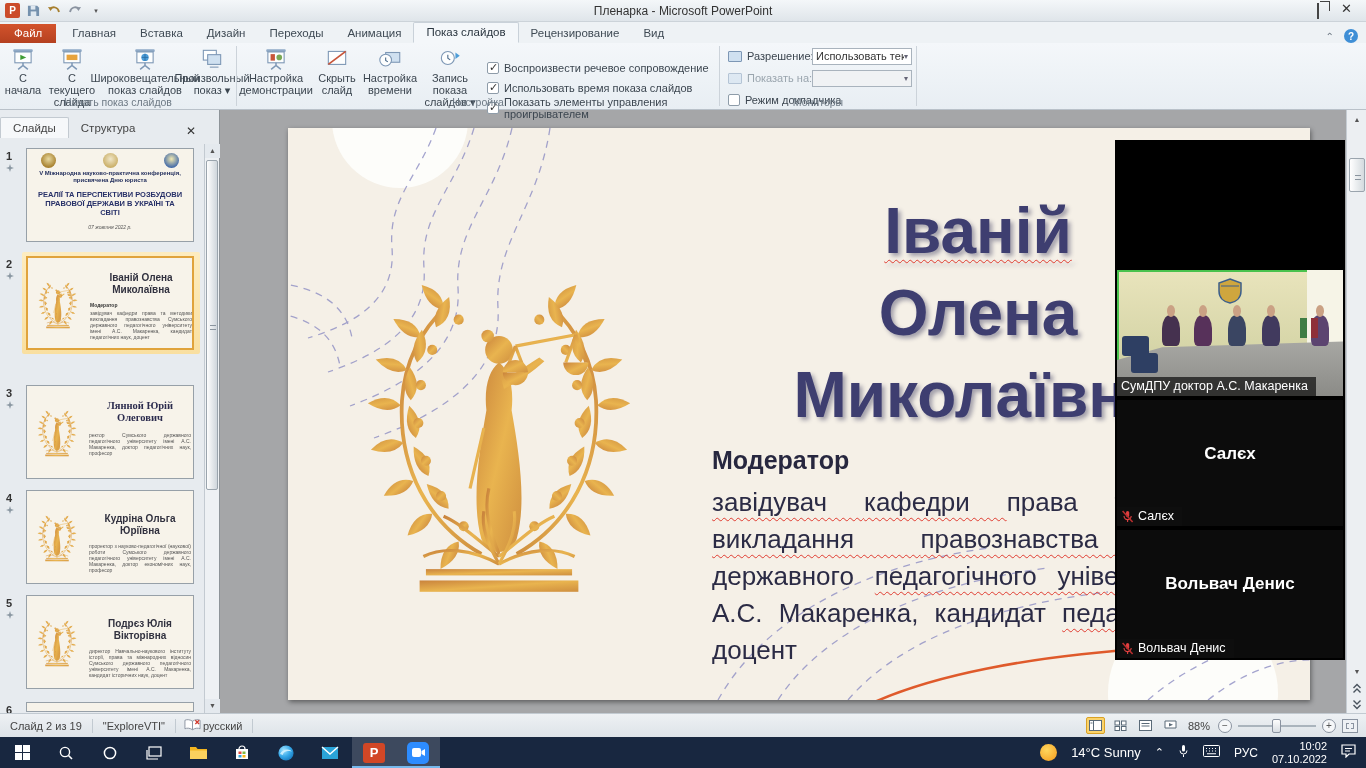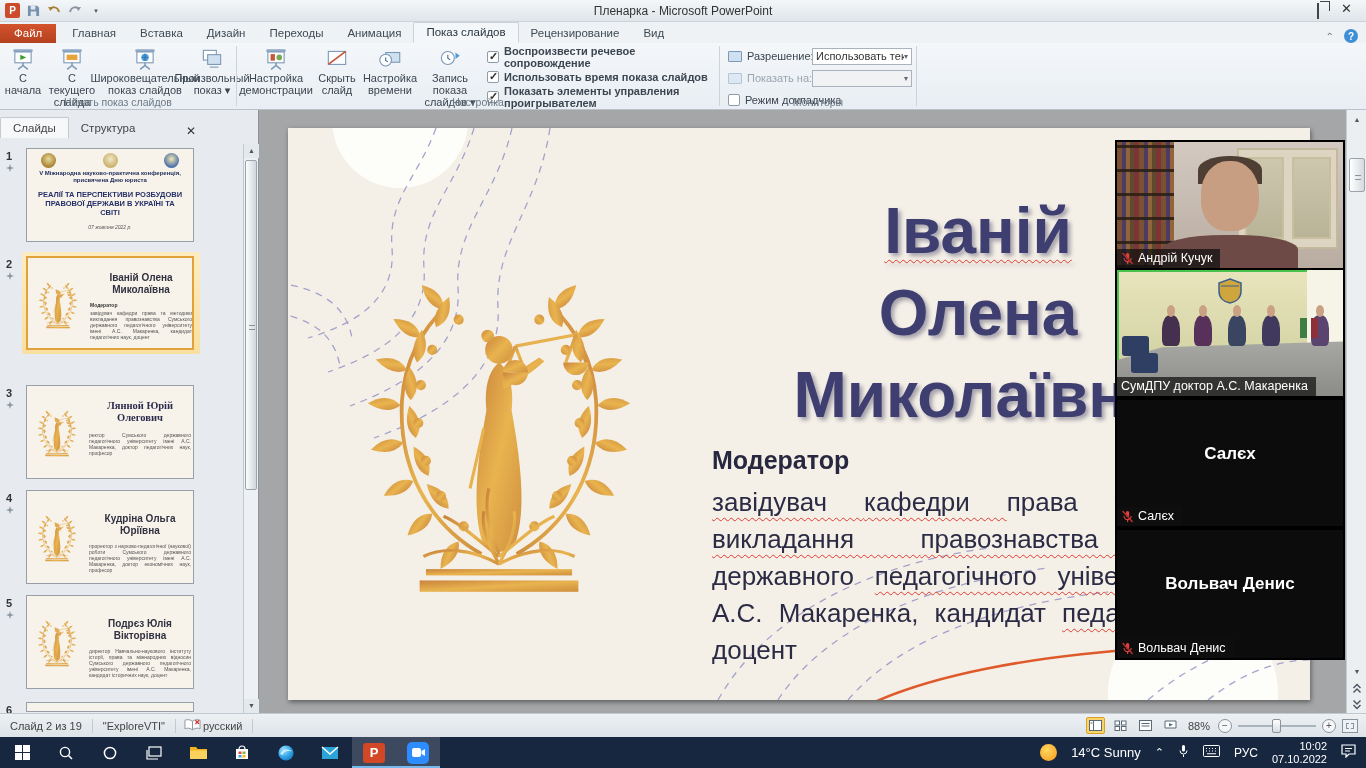--- a/index.html
+++ b/index.html
@@ -47,21 +47,21 @@
   .cb.checked::after { content:"✓"; position:absolute; left:1px; top:-2px; font-size:11px; color:#333; }
   .mrow { position:absolute; display:flex; align-items:center; gap:5px; height:18px; }
   .dd { width:100px; height:17px; background:#fff; border:1px solid #a9b3bd; display:flex; align-items:center;
     font-size:11px; padding:0 3px; color:#333; }
   .dd .dda { margin-left:auto; color:#667; font-size:8px; }
   .dd.disabled { background:#f0f2f4; }
   .dim { color:#9aa5ae; }
   .mini-mon { width:14px; height:11px; border:1px solid #7d97b5; background:#cfe0f0; border-radius:1px; }
 
   
-  #slides-panel { position:absolute; left:0; top:110px; width:259px; height:603px; background:#e7ebef; border-right:1px solid #8e9499; }
+  #slides-panel { position:absolute; left:0; top:110px; width:220px; height:603px; background:#e7ebef; border-right:1px solid #8e9499; }
   .sp-header { position:absolute; left:0; top:4px; width:204px; height:24px; display:flex; align-items:flex-end; font-size:11.5px; color:#444; }
   .sp-tab { padding:4px 12px; }
   .sp-tab.on { background:#f6f8fa; border:1px solid #c3cad1; border-bottom:none; border-radius:2px 2px 0 0; }
   .sp-close { margin-left:auto; padding-right:8px; font-size:12px; color:#333; }
   .thumb-row { position:absolute; left:0; width:204px; height:94px; }
   .thumb-num { position:absolute; left:6px; top:2px; font-size:11px; font-weight:bold; color:#333; }
   .thumb-star { position:absolute; left:6px; top:16px; width:8px; height:8px; background:#8a97a2;
     clip-path:polygon(50% 0,62% 38%,100% 50%,62% 62%,50% 100%,38% 62%,0 50%,38% 38%); }
   .thumb-frame { position:absolute; left:26px; top:0; width:168px; height:94px; background:#f7f3ea;
     border:1px solid #97a0a8; overflow:hidden; }
@@ -356,21 +356,21 @@
         <span>Настройка времени</span>
       </div>
       <div class="bigbtn" style="left:182px;width:62px;">
         <svg viewBox="0 0 24 24">
             <circle cx="10" cy="11" r="6" fill="#fdfefe" stroke="#7d97b5"></circle>
             <path d="M10 8 v3.2 l2.2 1.6" stroke="#4a6a8a" fill="none"></path>
             <path d="M17 6 l4 3 -4 3 Z" fill="#4d9dd8"></path>
           </svg>
         <span><span>Запись показа слайдов</span> ▾</span>
       </div>
-      <div class="cbcol" style="left:250px;top:7px;font-weight:bold;">
+      <div class="cbcol" style="left:250px;top:18px;">
         <div class="cbrow">
           <span class="cb checked"></span>
           <span>Воспроизвести речевое сопровождение</span>
         </div>
         <div class="cbrow">
           <span class="cb checked"></span>
           <span>Использовать время показа слайдов</span>
         </div>
         <div class="cbrow">
           <span class="cb checked"></span>
@@ -699,36 +699,20 @@
         <svg width="15" height="14" viewBox="0 0 15 14">
             <path d="M1 1 h13 v9 h-6 l-3 3 v-3 h-4 Z" fill="none" stroke="#fff" stroke-width="1.2"></path>
             <path d="M4 4.5 h7 M4 7 h5" stroke="#fff"></path>
           </svg>
       </span>
     </div>
   </div>
 
   <div id="zoom-overlay">
 
-    <div class="tile v1" style="top:2px;">
-      <div class="bookshelf"></div>
-      <div class="cabinet">
-          <span class="pane p1"></span>
-          <span class="pane p2"></span>
-        </div>
-      <div class="hair"></div>
-      <div class="head"></div>
-      <div class="body"></div>
-      <div class="nlabel">
-        <svg class="micmute">
-            <use href="#micmute"></use>
-          </svg>
-        <span>Андрій Кучук</span>
-      </div>
-    </div>
 
     <div class="tile v2 speaker" style="top:130px;">
       <div class="window"></div>
       <svg width="26" height="26" style="position:absolute;left:100px;top:8px;">
         <path d="M13 1 L24 5 V13 C24 20 19 24 13 25 C7 24 2 20 2 13 V5 Z" fill="#cfa63e" stroke="#3c5f8c" stroke-width="1.5"></path>
         <path d="M4 8 h18" stroke="#3c5f8c"></path>
       </svg>
       <div class="table"></div>
       <span class="chair" style="left:2%; top:52%;"></span>
       <span class="chair" style="left:6%; top:66%;"></span>

